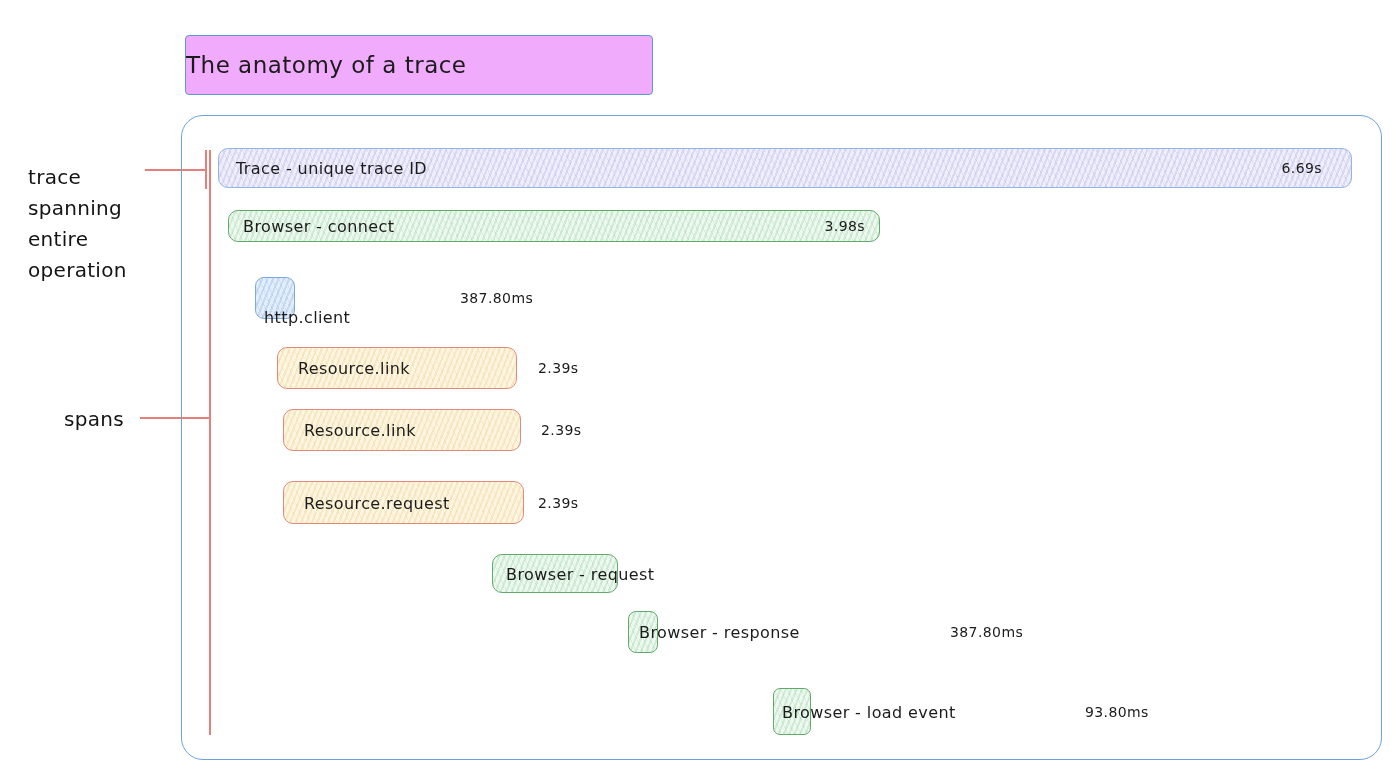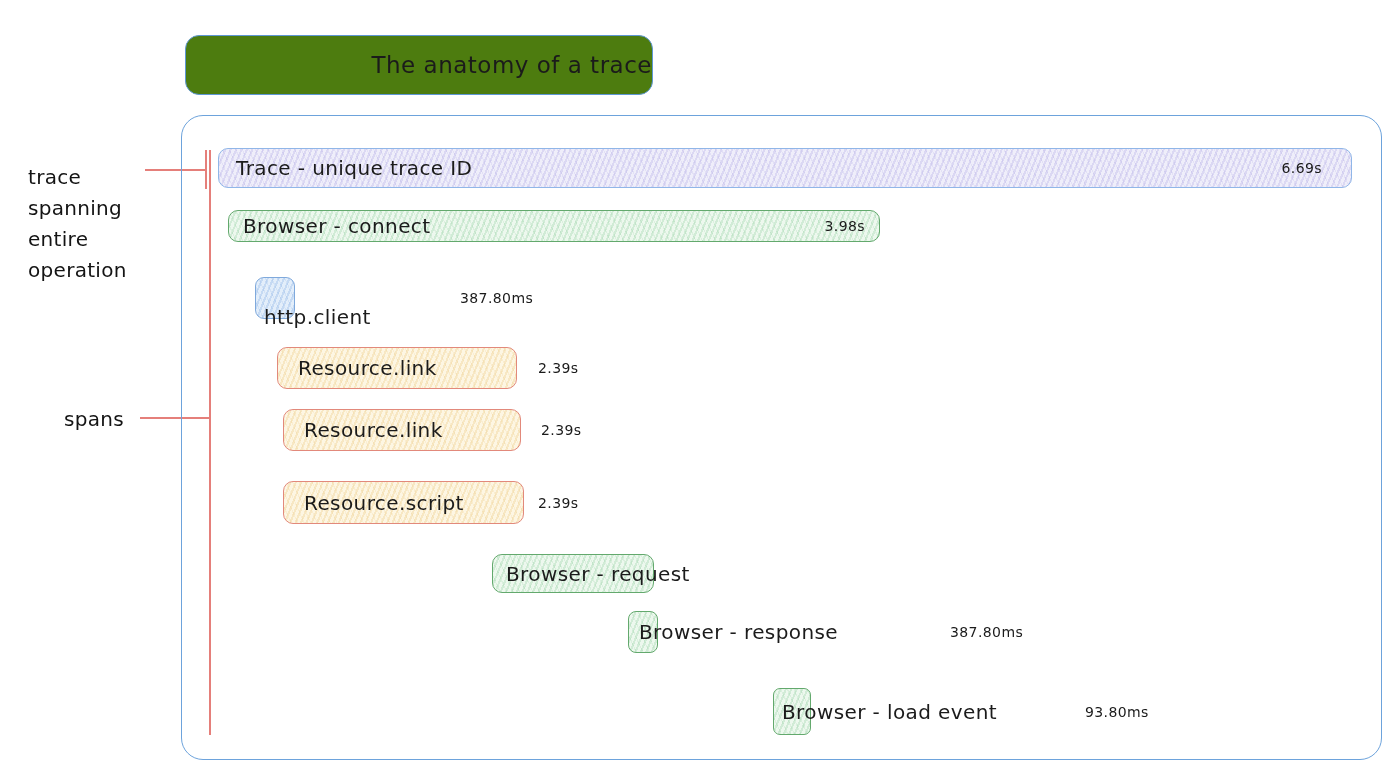--- a/index.html
+++ b/index.html
@@ -20,43 +20,43 @@
 
   .redline{position:absolute;background:#e57f7a;}
   .rl-trace-h{left:145px;top:169px;width:62px;height:2px;}
   .rl-trace-tick{left:205px;top:150px;width:2px;height:39px;}
   .rl-spans-h{left:140px;top:417px;width:70px;height:2px;}
   .rl-vertical{left:209px;top:150px;width:2px;height:585px;}
 
   
   .title-box{
     position:absolute;left:185px;top:35px;width:466px;height:58px;
-    border:1.6px solid #5e97d4;border-radius:14px;
-    display:flex;align-items:center;justify-content:flex-end;
-    background:#4d7c0f;
+    border:1.6px solid #5e97d4;border-radius:4px;
+    display:flex;align-items:center;justify-content:flex-start;
+    background:#f0abfc;
   }
   .title-box span{font-size:23px;letter-spacing:.5px;}
 
   
   .container-box{
     position:absolute;left:181px;top:115px;width:1199px;height:643px;
     border:1.6px solid #6da3dc;border-radius:22px;
     background:transparent;
   }
 
   
   .row{position:absolute;}
   .box{
     position:absolute;inset:0;
     border-radius:10px;
     border:1.5px solid transparent;
   }
   .label{
     position:absolute;top:50%;transform:translateY(-50%);
-    font-size:20px;white-space:nowrap;letter-spacing:.4px;
+    font-size:16px;white-space:nowrap;letter-spacing:.4px;
     z-index:2;
   }
   .dur{
     position:absolute;top:50%;transform:translateY(-50%);
     font-size:14px;letter-spacing:.4px;white-space:nowrap;
     z-index:2;
   }
 
   
   .purple{
@@ -103,21 +103,21 @@
   .r-link1   .dur{left:261px;}
 
   .r-link2   {left:283px;top:409px;width:238px;height:42px;}
   .r-link2   .label{left:21px;}
   .r-link2   .dur{left:258px;}
 
   .r-script  {left:283px;top:481px;width:241px;height:43px;}
   .r-script  .label{left:21px;}
   .r-script  .dur{left:255px;}
 
-  .r-request {left:492px;top:554px;width:162px;height:39px;}
+  .r-request {left:492px;top:554px;width:126px;height:39px;}
   .r-request .label{left:14px;}
 
   .r-response{left:628px;top:611px;width:30px;height:42px;}
   .r-response .box{border-radius:8px;}
   .r-response .label{left:11px;}
   .r-response .dur{left:322px;}
 
   .r-load    {left:773px;top:688px;width:38px;height:47px;}
   .r-load    .box{border-radius:7px;}
   .r-load    .label{left:9px;}
@@ -170,21 +170,21 @@
   </div>
 
   <div class="row r-link2">
     <div class="box yellow"></div>
     <span class="label">Resource.link</span>
     <span class="dur">2.39s</span>
   </div>
 
   <div class="row r-script">
     <div class="box yellow"></div>
-    <span class="label">Resource.script</span>
+    <span class="label">Resource.request</span>
     <span class="dur">2.39s</span>
   </div>
 
   <div class="row r-request">
     <div class="box green"></div>
     <span class="label">Browser - request</span>
   </div>
 
   <div class="row r-response">
     <div class="box green"></div>

